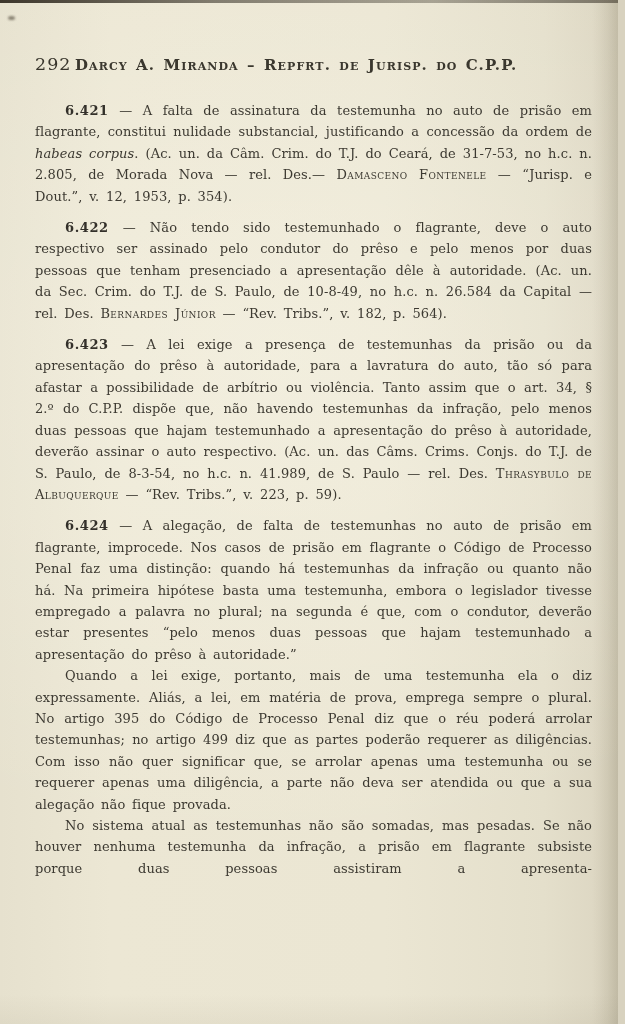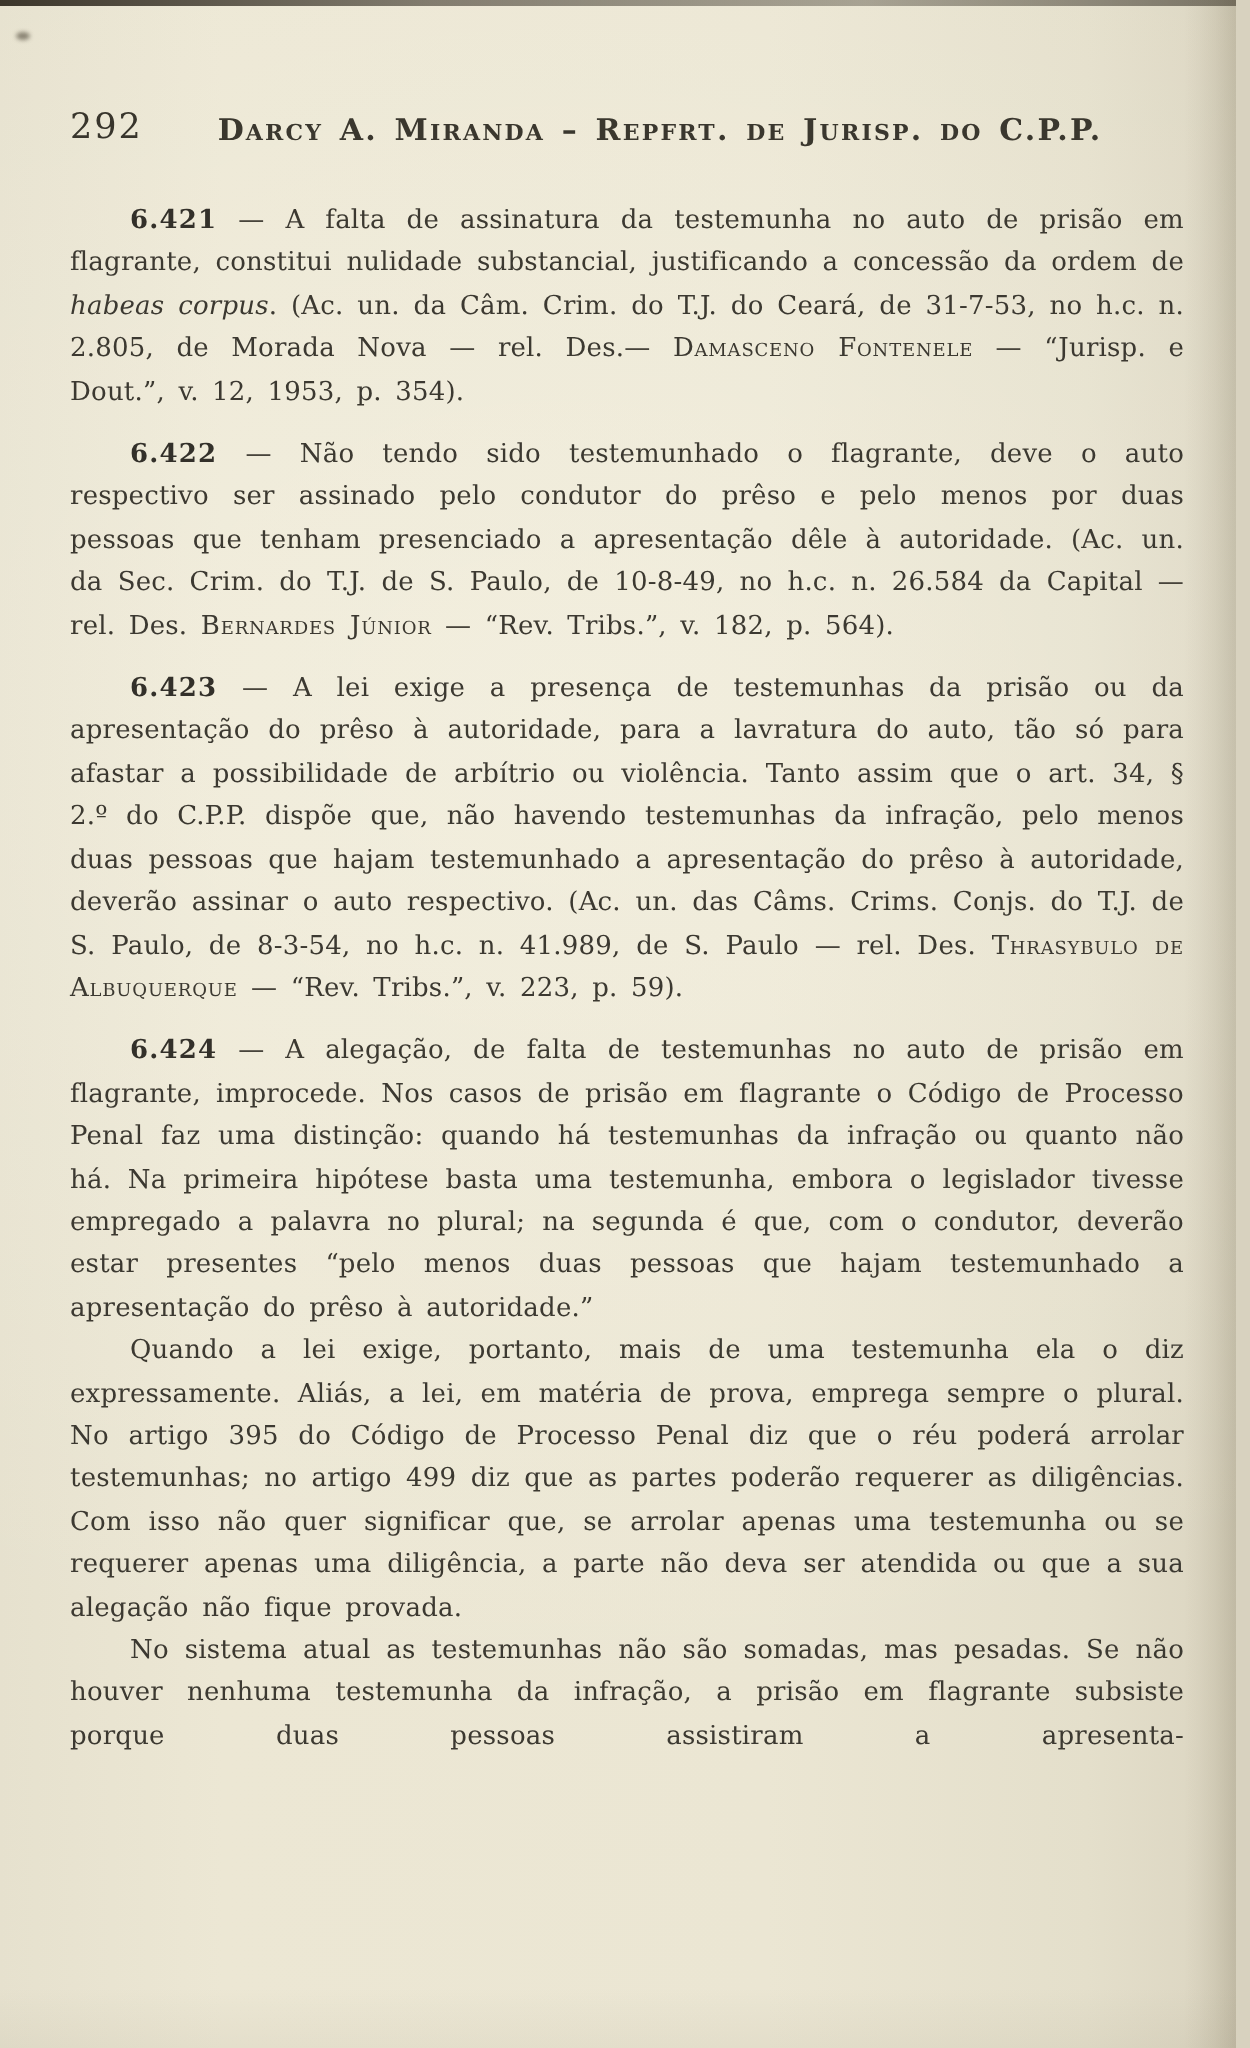--- a/index.html
+++ b/index.html
@@ -60,21 +60,21 @@
     top: 0;
     font-size: 17.5px;
     letter-spacing: 1px;
     color: #38352c;
   }
   .running-title {
     position: absolute;
     left: 40px;
     right: 0;
     top: 2px;
-    text-align: center;
+    text-align: left;
     font-variant: small-caps;
     font-size: 15px;
     font-weight: 600;
     letter-spacing: 1.1px;
     word-spacing: 2px;
     color: #3a372e;
     white-space: nowrap;
   }
   .page-body {
     position: absolute;

